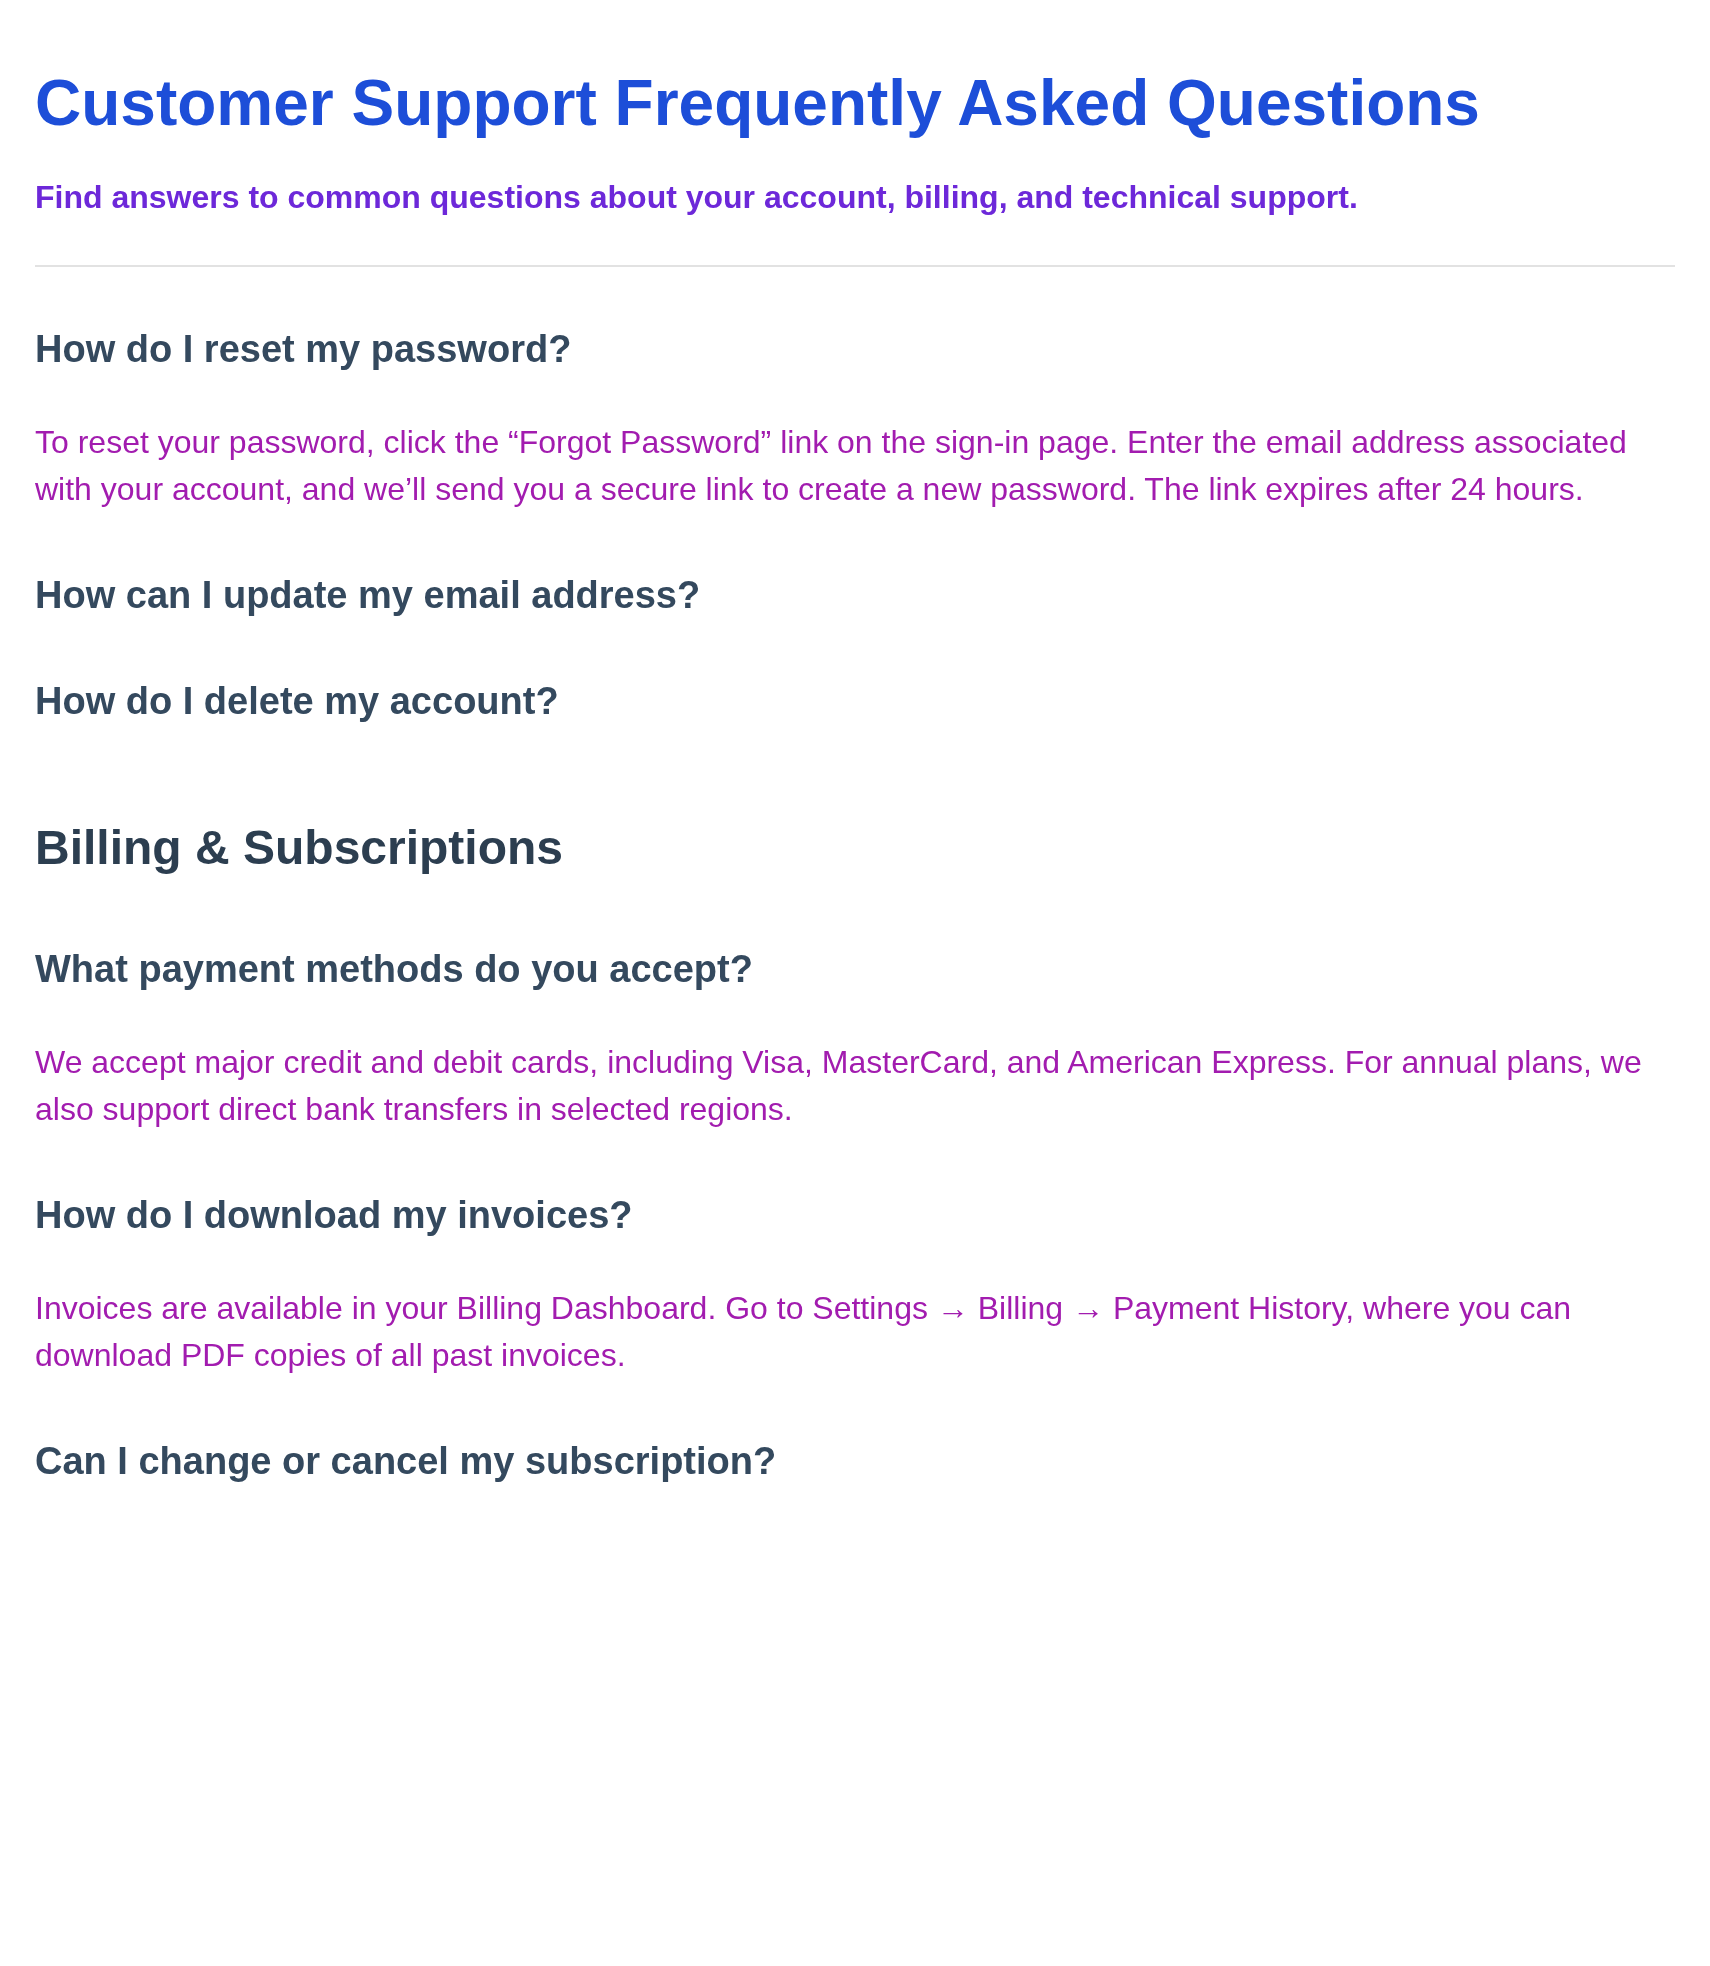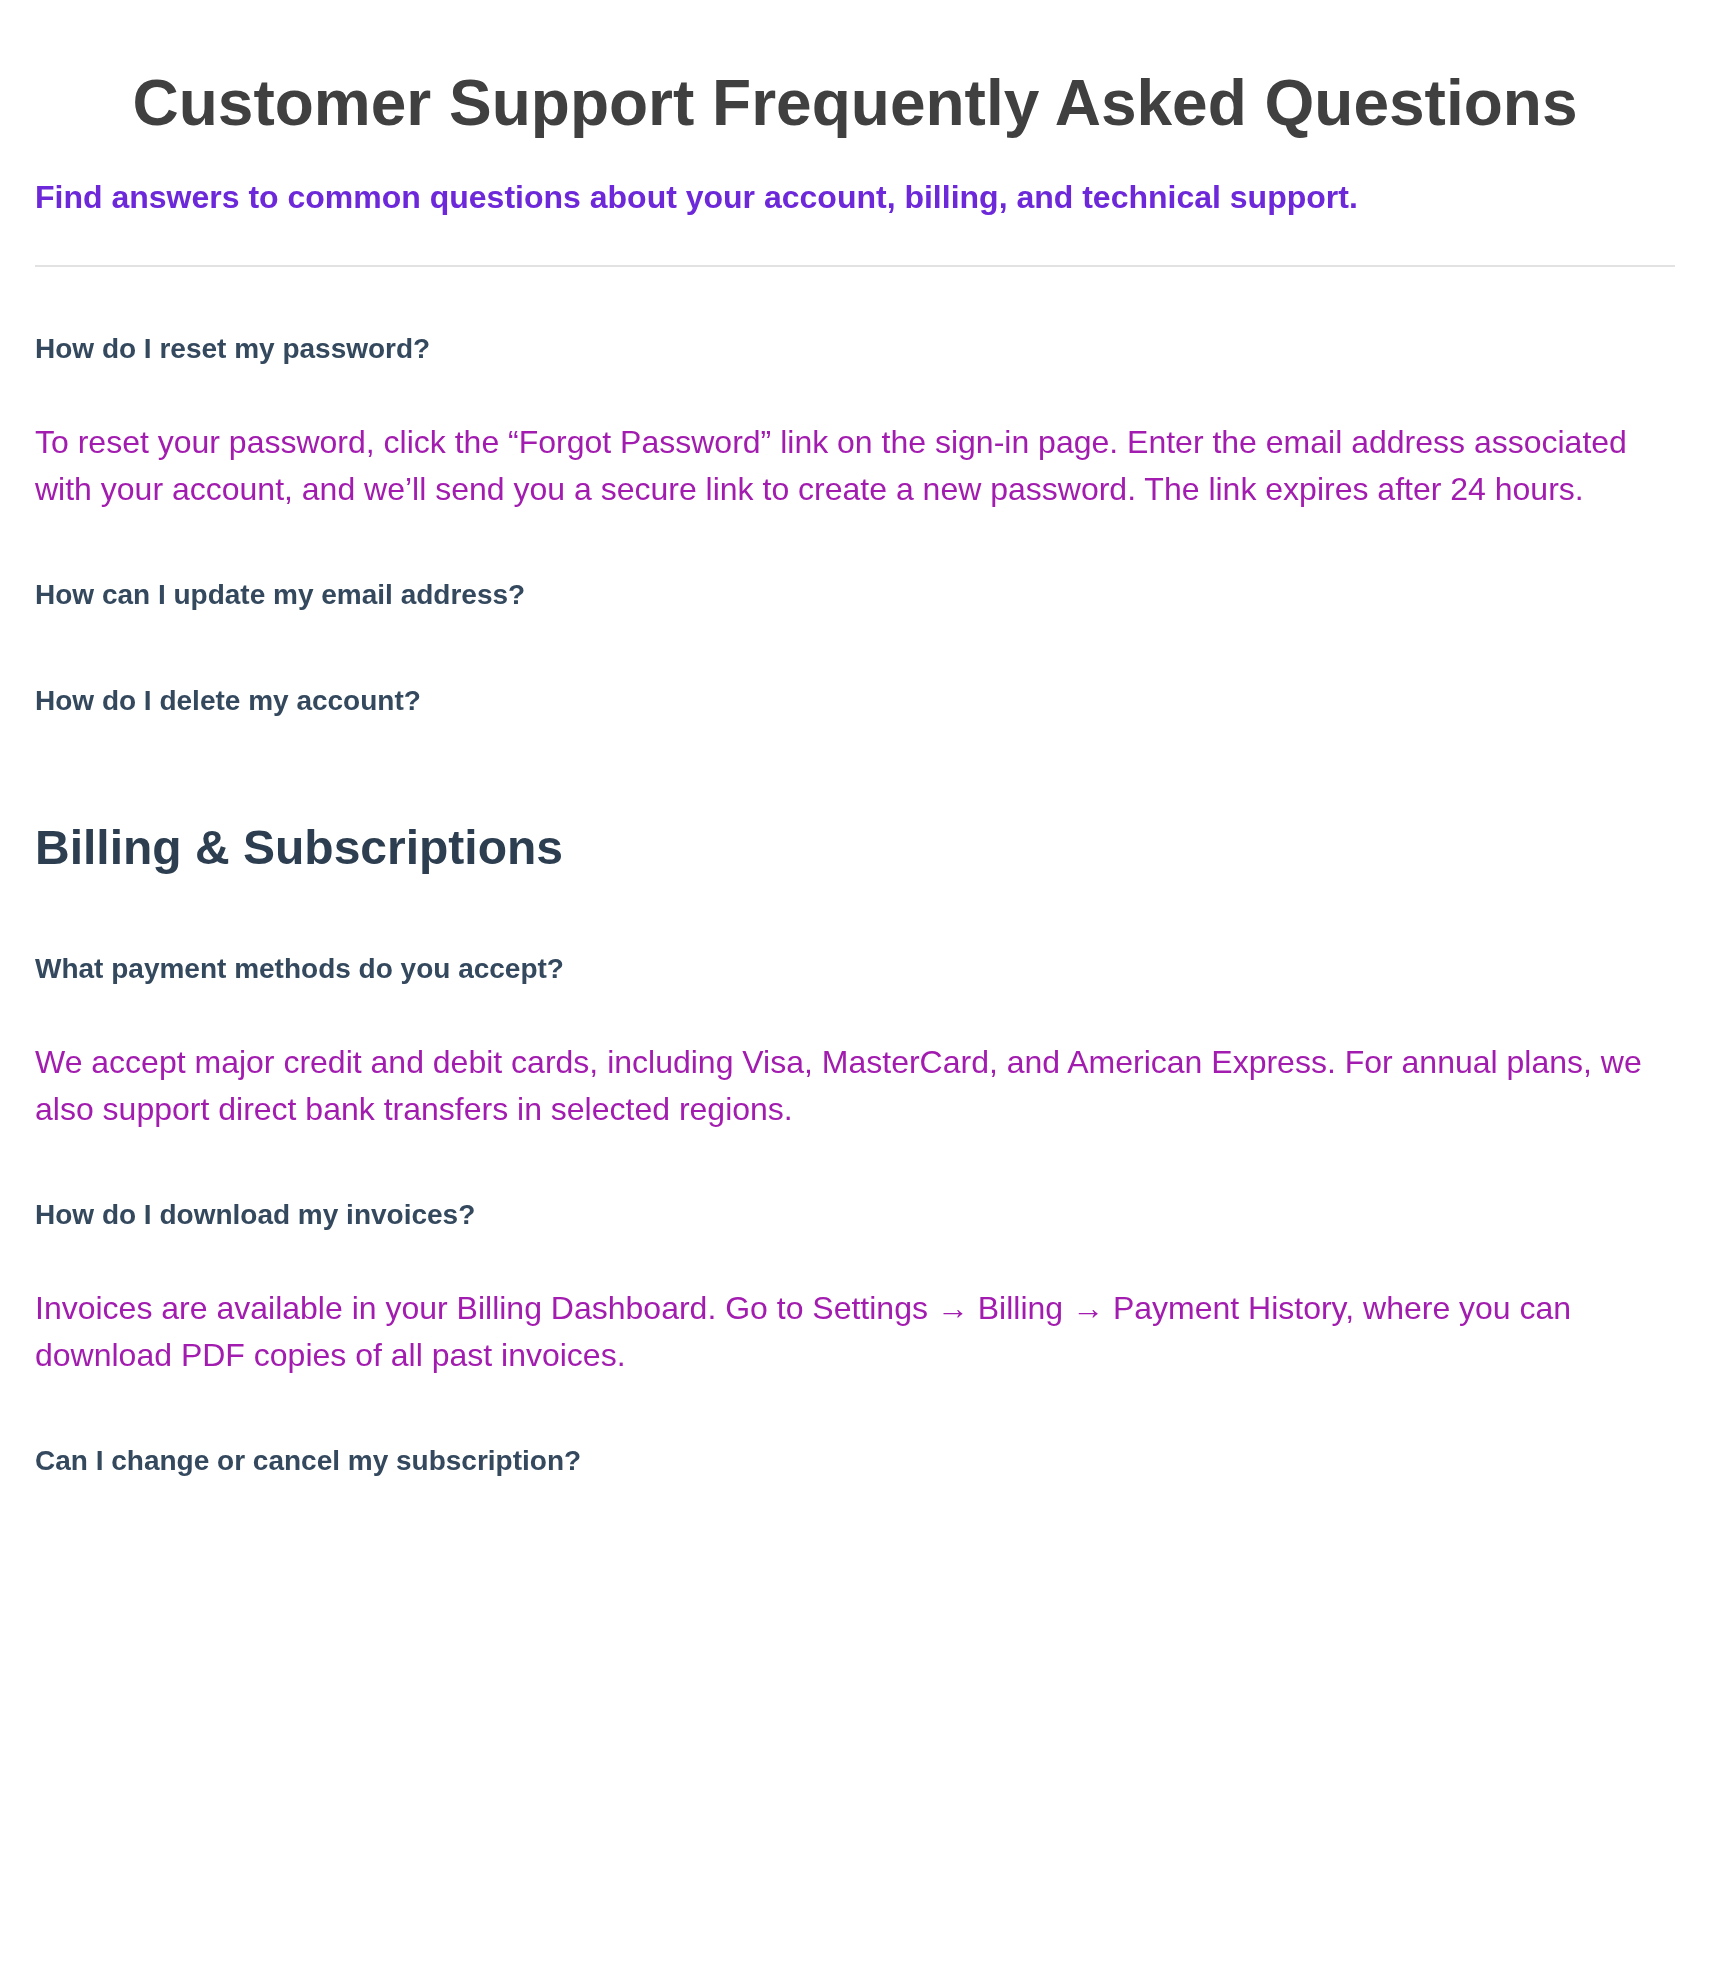--- a/index.html
+++ b/index.html
@@ -18,44 +18,43 @@
     line-height: 47px;
     color: #333333;
   }
   main {
     max-width: 1640px;
   }
   h1.page-title {
     font-size: 64px;
     line-height: 74px;
     font-weight: bold;
-    color: #404040;
+    color: #1d4ed8;
     margin: 44px 0 9px 0;
-    text-align: center;
   }
   p.intro {
     margin: 34px 0 0 0;
     color: #6d28d9;
     font-weight: bold;
   }
   hr.divider {
     border: none;
     height: 2px;
     background: #e2e2e2;
     margin: 44px 0 0 0;
   }
   h2.section-heading {
     font-size: 48px;
     line-height: 58px;
     font-weight: bold;
     color: #2c3e50;
     margin: 94px 0 0 0;
   }
   h3.faq-question {
-    font-size: 28px;
+    font-size: 38px;
     line-height: 48px;
     font-weight: bold;
     color: #34495e;
     margin: 58px 0 0 0;
   }
   h2.section-heading + h3.faq-question {
     margin-top: 68px;
   }
   p.faq-answer {
     margin: 46px 0 0 0;

